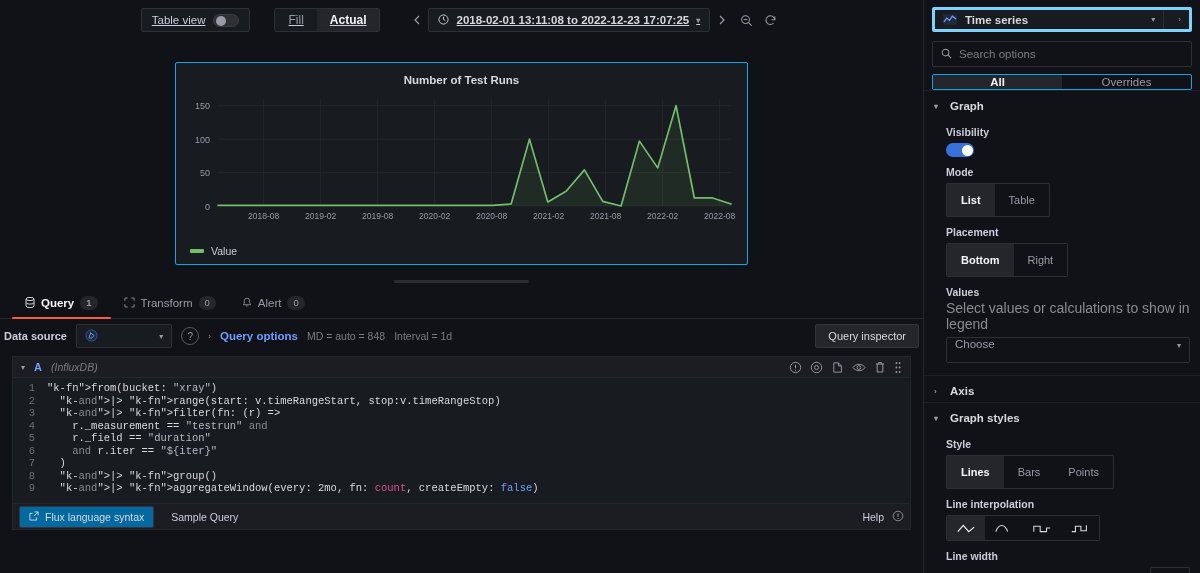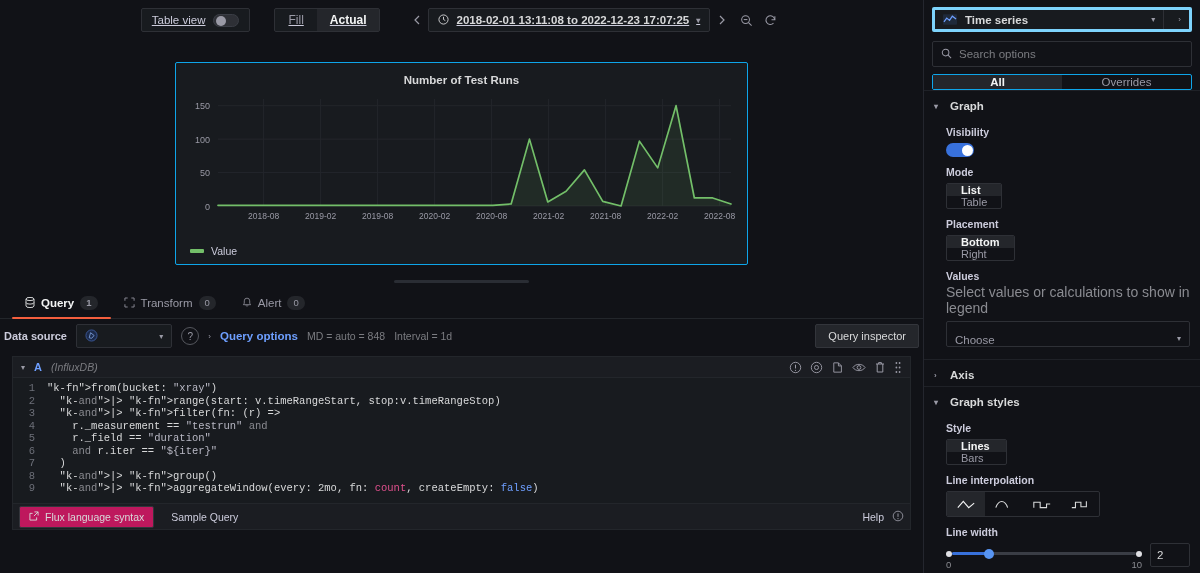--- a/index.html
+++ b/index.html
@@ -66,21 +66,21 @@
 
   .code-box { margin:0 12px; background:#181b1f; border:1px solid #23262b; border-top:none; height:126px; display:flex; padding-top:4px; }
   .gutter { width:30px; text-align:right; padding-right:8px; color:#6c6f78; font-family:"Liberation Mono", monospace; font-size:10.5px; line-height:12.5px; }
   .code { flex:1; font-family:"Liberation Mono", monospace; font-size:10.5px; line-height:12.5px; white-space:pre; color:#d8d9da; padding-left:4px; }
   .k-str { color:#b8b8c4; }
   .k-and { color:#8a8b91; }
   .k-false { color:#6e9fff; }
   .k-count { color:#e0508d; }
 
   .q-footer { margin:0 12px; height:26px; background:#1b1d22; border:1px solid #23262b; border-top:none; display:flex; align-items:center; gap:8px; padding:0 6px; }
-  .fbtn { background:#be185d; border:1px solid #33353b; border-radius:2px; color:#d8d9da; font-size:10.5px; padding:4px 9px; display:flex; align-items:center; gap:6px; cursor:pointer; font-family:inherit; }
+  .fbtn { background:#0369a1; border:1px solid #33353b; border-radius:2px; color:#d8d9da; font-size:10.5px; padding:4px 9px; display:flex; align-items:center; gap:6px; cursor:pointer; font-family:inherit; }
   .fbtn.plain { background:transparent; border:none; color:#ccccdc; }
   .help-txt { color:#ccccdc; font-size:10.5px; cursor:pointer; }
 
   
   .viz-picker { margin:7px 8px 0 8px; height:25px; background:#181b1f; border:3px solid #7dd3fc; border-radius:2px; display:flex; align-items:center; padding:0 8px; gap:8px; cursor:pointer;}
   .viz-picker .vp-name { font-size:11.5px; font-weight:700; color:#d8d9da; flex:1; }
   .vp-div { width:1px; height:100%; background:#2e3036; }
   .search-box { margin:9px 8px 0 8px; height:26px; background:#111217; border:1px solid #2e3036; border-radius:2px; display:flex; align-items:center; gap:7px; padding:0 8px; }
   .search-box input { background:transparent; border:none; outline:none; color:#ccccdc; font-size:11.5px; width:100%; font-family:inherit; }
   .search-box input::placeholder { color:#7b7c81; }
@@ -89,24 +89,24 @@
   .ovr-seg div.active { background:#24262b; color:#f4f5f5; font-weight:700; }
 
   .opt-scroll { flex:1; overflow:hidden; padding-bottom:4px; }
   .sec-head { display:flex; align-items:center; gap:8px; padding:9px 10px 5px 10px; font-size:11.5px; font-weight:700; color:#d8d9da; cursor:pointer; border-top:1px solid #1f2127;}
   .sec-head .ch { font-size:8px; color:#9a9aa6; width:8px; }
   .sec-body { padding: 0 10px 6px 22px; }
   .f-label { font-size:10.5px; font-weight:700; color:#ccccdc; margin-top:9px; margin-bottom:5px; }
   .f-desc { font-size:14px; color:#8a8b91; margin-top:-3px; margin-bottom:5px; }
   .toggle { width:28px; height:14px; border-radius:8px; background:#3871dc; position:relative; cursor:pointer;}
   .toggle::after { content:""; position:absolute; width:11px; height:11px; border-radius:50%; background:#fff; top:1.5px; right:1.5px; }
-  .rseg { display:flex; border:1px solid #2e3036; border-radius:2px; width:max-content; overflow:hidden; height:26px;flex-direction:column;}
+  .rseg { display:flex; border:1px solid #2e3036; border-radius:2px; width:max-content; overflow:hidden; height:34px;}
   .rseg div { padding:0 14px; display:flex; align-items:center; font-size:11px; color:#9a9aa6; cursor:pointer; }
   .rseg div.active { background:#24262b; color:#f4f5f5; font-weight:700; }
-  .select-box { height:25px; background:#111217; border:1px solid #2e3036; border-radius:2px; display:flex; align-items:flex-start; padding:12px 8px; font-size:11.5px; color:#9a9aa6; cursor:pointer; }
+  .select-box { height:25px; background:#111217; border:1px solid #2e3036; border-radius:2px; display:flex; align-items:flex-end; padding:12px 8px; font-size:11.5px; color:#9a9aa6; cursor:pointer; }
   .select-box .caret { margin-left:auto; }
   .interp { display:flex; border:1px solid #2e3036; border-radius:2px; width:max-content; overflow:hidden; }
   .interp div { width:38px; height:24px; display:flex; align-items:center; justify-content:center; cursor:pointer; }
   .interp div.active { background:#24262b; }
   .slider-row { display:flex; align-items:flex-start; gap:8px; }
   .slider-wrap { flex:1; padding-top:3px; }
   .track { position:relative; height:3px; background:#3a3d45; border-radius:2px; margin:6px 6px 0 6px; }
   .track .fill { position:absolute; left:0; top:0; bottom:0; background:#3871dc; border-radius:2px;}
   .track .dot-end { position:absolute; width:6px; height:6px; border-radius:50%; background:#e0e0e4; top:-1.5px; }
   .track .dot-end.l { left:-6px; } .track .dot-end.r { right:-6px; }

